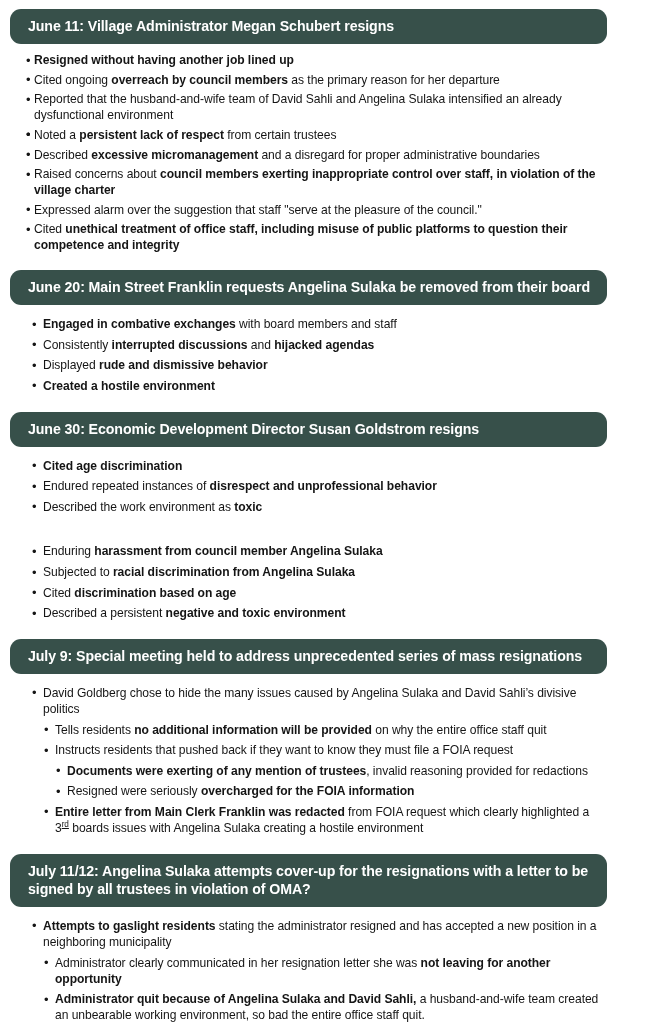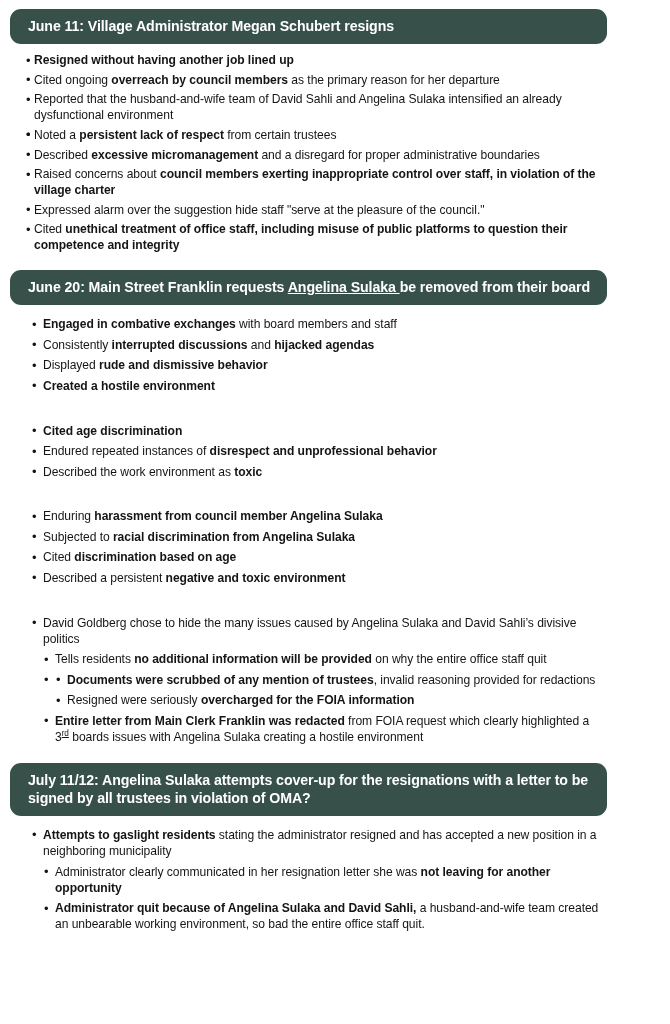--- a/index.html
+++ b/index.html
@@ -28,21 +28,20 @@
     color: #ffffff;
     border-radius: 11px;
     margin: 0 13px 0 10px;
     padding: 8px 14px 9px 18px;
     font-size: 14.2px;
     font-weight: bold;
     line-height: 1.28;
     letter-spacing: -0.1px;
   }
   .section-header .u {
-    text-decoration: underline;
   }
   .bullets {
     list-style: none;
     margin: 0;
     padding: 0;
   }
   .bullets li {
     position: relative;
     font-size: 12.1px;
     line-height: 1.33;
@@ -90,62 +89,64 @@
         <div class="section-header"><span>June 11:</span><span>  Village Administrator Megan Schubert resigns</span></div>
         <div class="gap-sm"></div>
         <ul class="bullets">
           <li class="lvl1"><span class="bul">•</span><span class="b">Resigned without having another job lined up</span></li>
           <li class="lvl1"><span class="bul">•</span><span>Cited ongoing </span><span class="b">overreach by council members</span><span> as the primary reason for her departure</span></li>
           <li class="lvl1"><span class="bul">•</span><span>Reported that the husband-and-wife team of David Sahli and Angelina Sulaka intensified an already dysfunctional environment</span></li>
           <li class="lvl1"><span class="bul">•</span></li>
           <li class="lvl1"><span class="bul">•</span><span>Noted a </span><span class="b">persistent lack of respect</span><span> from certain trustees</span></li>
           <li class="lvl1"><span class="bul">•</span><span>Described </span><span class="b">excessive micromanagement</span><span> and a disregard for proper administrative boundaries</span></li>
           <li class="lvl1"><span class="bul">•</span><span>Raised concerns about </span><span class="b">council members exerting inappropriate control over staff, in violation of the village charter</span></li>
-          <li class="lvl1"><span class="bul">•</span><span>Expressed alarm over the suggestion hide staff "serve at the pleasure of the council."</span></li>
+          <li class="lvl1"><span class="bul">•</span><span>Expressed alarm over the suggestion that staff "serve at the pleasure of the council."</span></li>
           <li class="lvl1"><span class="bul">•</span><span>Cited </span><span class="b">unethical treatment of office staff, including misuse of public platforms to question their competence and integrity</span></li>
         </ul>
         <div class="gap-lg"></div>
       </div>
       <div class="section">
         <div class="section-header"><span>June 20:</span><span>  Main Street Franklin requests </span><span class="u">Angelina Sulaka </span><span>be removed from their board</span></div>
         <div class="gap-md"></div>
         <ul class="bullets">
           <li class="lvl1b"><span class="bul">•</span><span class="b">Engaged in combative exchanges</span><span> with board members and staff</span></li>
           <li class="lvl1b"><span class="bul">•</span><span>Consistently </span><span class="b">interrupted discussions</span><span> and </span><span class="b">hijacked agendas</span></li>
           <li class="lvl1b"><span class="bul">•</span><span>Displayed </span><span class="b">rude and dismissive behavior</span></li>
           <li class="lvl1b"><span class="bul">•</span><span class="b">Created a hostile environment</span></li>
         </ul>
         <div class="gap-lg"></div>
       </div>
       <div class="section">
+        <div class="section-header"><span>June 30:</span><span>  Economic Development Director Susan Goldstrom resigns</span></div>
         <div class="gap-md"></div>
         <ul class="bullets">
           <li class="lvl1b"><span class="bul">•</span><span class="b">Cited age discrimination</span></li>
           <li class="lvl1b"><span class="bul">•</span><span>Endured repeated instances of </span><span class="b">disrespect and unprofessional behavior</span></li>
           <li class="lvl1b"><span class="bul">•</span><span>Described the work environment as </span><span class="b">toxic</span></li>
         </ul>
         <div class="gap-lg"></div>
       </div>
       <div class="section">
         <div class="gap-md"></div>
         <ul class="bullets">
           <li class="lvl1b"><span class="bul">•</span><span>Enduring </span><span class="b">harassment from council member Angelina Sulaka</span></li>
           <li class="lvl1b"><span class="bul">•</span><span>Subjected to </span><span class="b">racial discrimination from Angelina Sulaka</span></li>
           <li class="lvl1b"><span class="bul">•</span><span>Cited </span><span class="b">discrimination based on age</span></li>
           <li class="lvl1b"><span class="bul">•</span><span>Described a persistent </span><span class="b">negative and toxic environment</span></li>
         </ul>
         <div class="gap-lg"></div>
       </div>
       <div class="section">
+        <div class="section-header"><span>July 9:</span><span>  Special meeting held to address unprecedented series of mass resignations</span></div>
         <div class="gap-md"></div>
         <ul class="bullets">
           <li class="lvl1b"><span class="bul">•</span><span>David Goldberg chose to hide the many issues caused by Angelina Sulaka and David Sahli’s divisive politics</span></li>
           <li class="lvl2"><span class="bul">•</span><span>Tells residents </span><span class="b">no additional information will be provided</span><span> on why the entire office staff quit</span></li>
-          <li class="lvl2"><span class="bul">•</span></li>
-          <li class="lvl3"><span class="bul">•</span><span class="b">Documents were scrubbed of any mention of trustees</span><span>, invalid reasoning provided for redactions</span></li>
+          <li class="lvl2"><span class="bul">•</span><span>Instructs residents that pushed back if they want to know they must file a FOIA request</span></li>
+          <li class="lvl3"><span class="bul">•</span><span class="b">Documents were exerting of any mention of trustees</span><span>, invalid reasoning provided for redactions</span></li>
           <li class="lvl3"><span class="bul">•</span><span>Resigned were seriously </span><span class="b">overcharged for the FOIA information</span></li>
           <li class="lvl2"><span class="bul">•</span><span class="b">Entire letter from Main Clerk Franklin was redacted</span><span> from FOIA request which clearly highlighted a 3</span><sup>rd</sup><span> boards issues with Angelina Sulaka creating a hostile environment</span></li>
         </ul>
         <div class="gap-lg"></div>
       </div>
       <div class="section">
         <div class="section-header"><span>July 11/12:</span><span>  Angelina Sulaka attempts cover-up for the resignations with a letter to be signed by all trustees in violation of OMA?</span></div>
         <div class="gap-md"></div>
         <ul class="bullets">
           <li class="lvl1b"><span class="bul">•</span><span class="b">Attempts to gaslight residents</span><span> stating the administrator resigned and has accepted a new position in a neighboring municipality</span></li>

